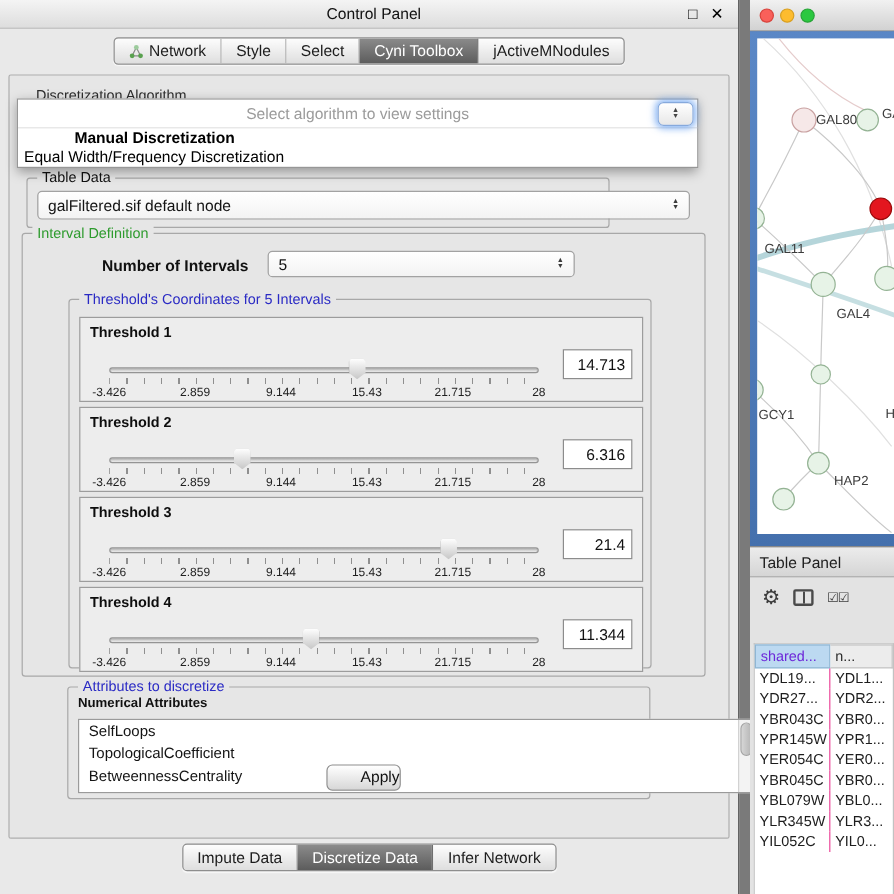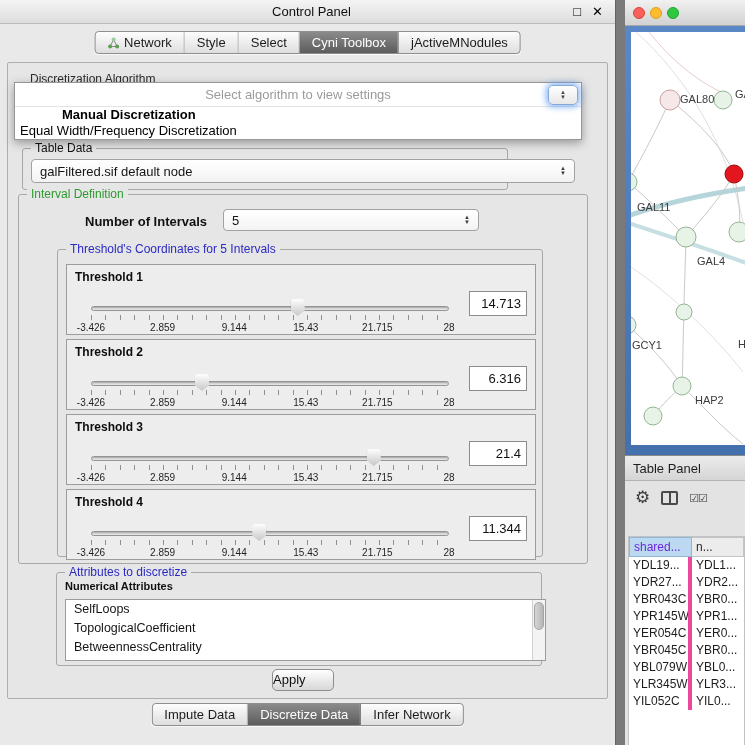--- a/index.html
+++ b/index.html
@@ -91,32 +91,32 @@
   .slider-thumb { position:absolute; top:-5px; width:14px; height:17px;
         background:linear-gradient(#fefefe,#c7c7c7);
         clip-path:polygon(50% 100%,0 68%,0 14%,14% 0,86% 0,100% 14%,100% 68%);
         filter:drop-shadow(0 0 1px #6f6f6f); }
   .scale-label { position:absolute; top:18px; transform:translateX(-50%);
         font-size:10px; color:#1f1f1f; white-space:nowrap; }
 
   
   .group.attrs { left:56px; top:572px; width:486px; height:94px; }
   .attr-title { position:absolute; left:8px; top:7px; font-size:11px; font-weight:bold; }
-  .attr-list { position:absolute; left:8px; top:26px; width:481px; height:62px;
+  .attr-list { position:absolute; left:8px; top:26px; width:564px; height:62px;
         background:#fff; border:1px solid #9a9a9a; overflow:hidden; }
   .list-item { height:19px; line-height:19px; padding-left:8px; font-size:12.5px; color:#141414; }
   .attr-scroll { position:absolute; right:0; top:0; width:13px; height:60px;
         background:#f3f3f3; border-left:1px solid #d2d2d2; }
   .attr-thumb { margin:2px 1px; height:28px; border:1px solid #a3a3a3; border-radius:6px;
         background:linear-gradient(90deg,#d6d6d6,#b6b6b6); }
 
-  .apply { position:absolute; left:272px; top:669px; width:62px; height:22px;
+  .apply { position:absolute; left:272px; top:637px; width:62px; height:22px;
         border:1px solid #8d8d8d; border-radius:5px;
         background:linear-gradient(#ffffff,#d7d7d7);
-        font-size:13px; text-align:left; line-height:20px; }
+        font-size:13px; text-align:right; line-height:20px; }
 
   
   .netwin { position:absolute; left:625px; top:0; width:120px; height:455px; overflow:hidden; }
   .net-titlebar { position:absolute; left:0; top:0; width:100%; height:26px;
         background:linear-gradient(#f1f1f1,#d2d2d2); border-bottom:1px solid #a8a8a8; }
   .tl { position:absolute; top:7px; width:12px; height:12px; border-radius:50%; }
   .tl.red    { left:8px;  background:#f9605a; border:1px solid #d8433c; }
   .tl.yellow { left:25px; background:#fdbc2e; border:1px solid #d9a022; }
   .tl.green  { left:42px; background:#2bc840; border:1px solid #27a437; }
   .net-blue { position:absolute; left:0; top:26px; right:0; bottom:0;
@@ -141,21 +141,21 @@
   .tp-table { position:absolute; left:3px; top:55px; right:0; bottom:0; background:#fff;
         border:1px solid #c2c2c2; border-bottom:none; }
   .tp-thead { display:flex; height:20px; }
   .th { font-size:12px; line-height:18px; padding-left:4px; color:#6d28d9;
         overflow:hidden; white-space:nowrap; }
   .th.c0 { width:63px; background:#bcd9f1; border:1px solid #8fb6d4; }
   .th.c1 { flex:1; background:#ececec; border:1px solid #c4c4c4; border-left:none; color:#2a2a2a; }
   .trow { display:flex; height:17px; }
   .tcell { font-size:12px; line-height:17px; padding-left:4px; color:#1d1d1d;
         overflow:hidden; white-space:nowrap; }
-  .tcell.c0 { width:63px; border-right:4px solid #ec4899; }
+  .tcell.c0 { width:63px; border-right:1px solid #ec4899; }
   .tcell.c1 { flex:1; }
 </style>
 </head>
 <body>
 
 <div class="cp">
   <div class="cp-titlebar">
     <span>Control Panel</span>
     <span class="cp-icons">
       <span>□</span>

